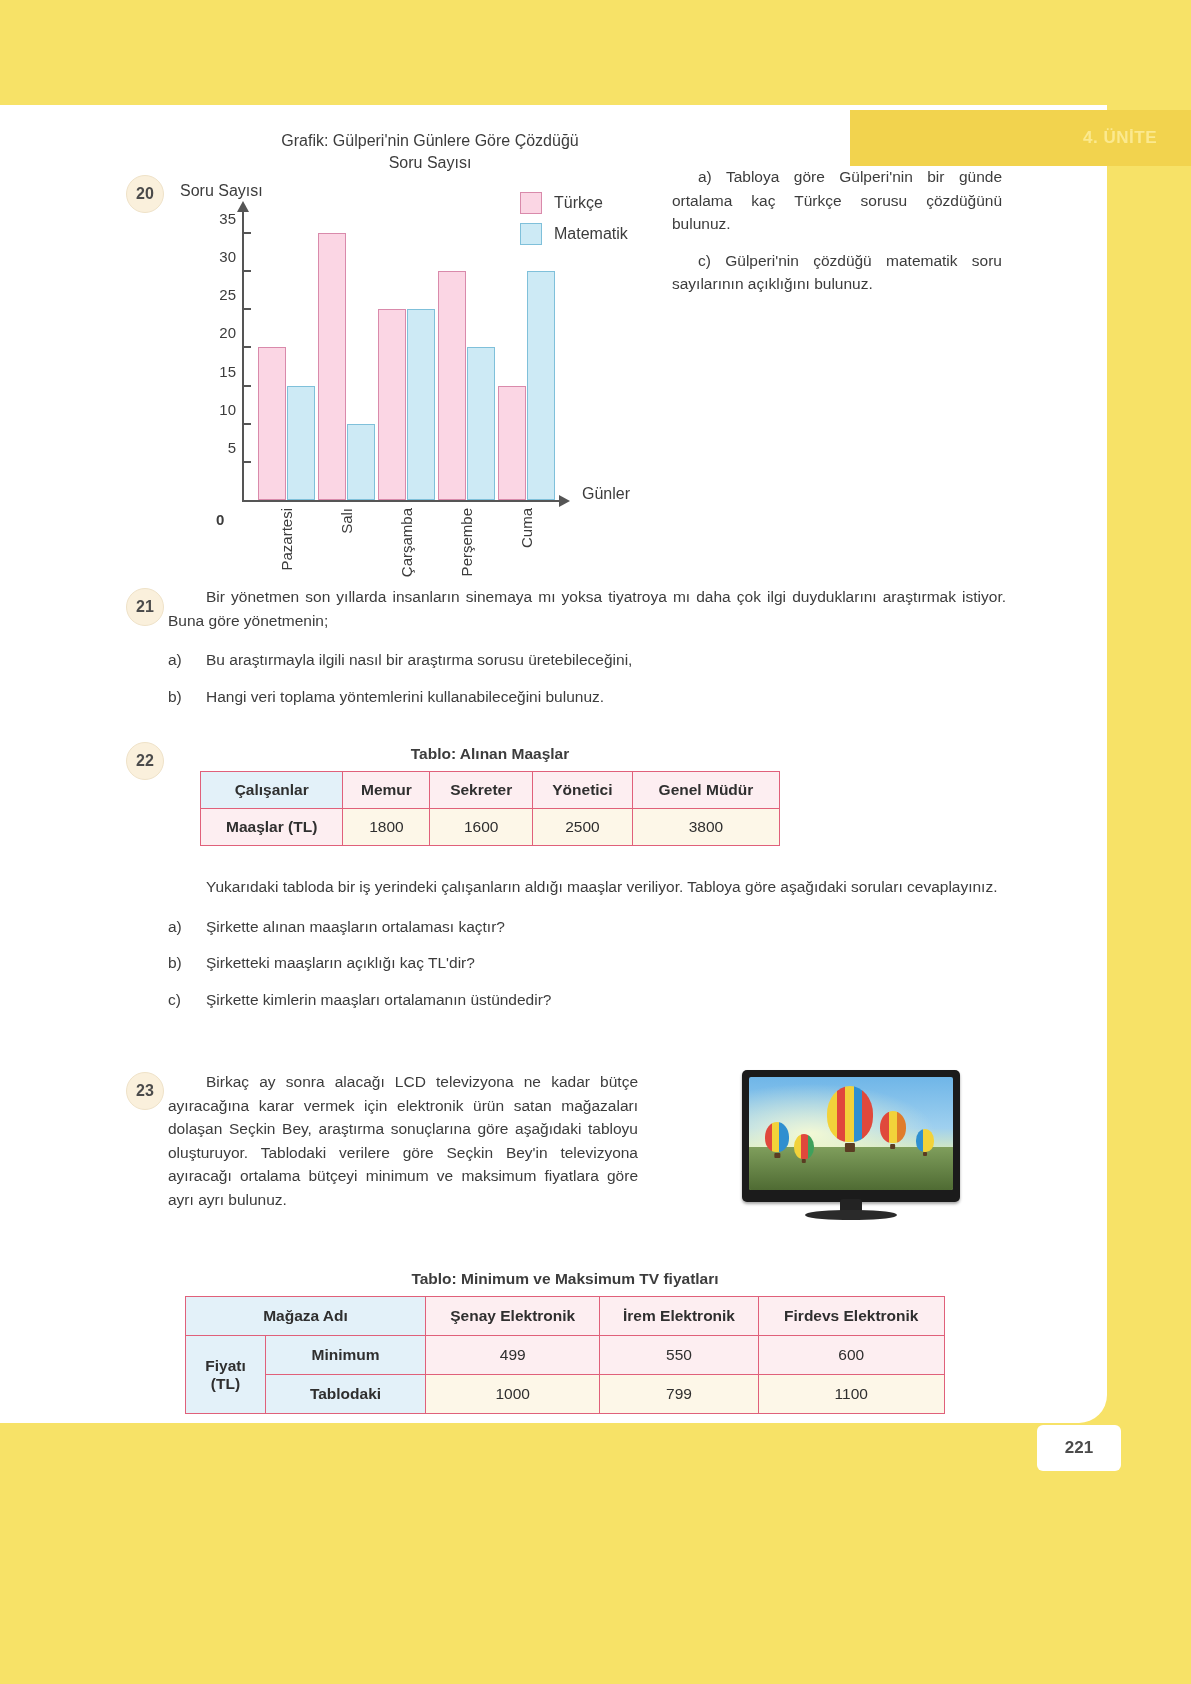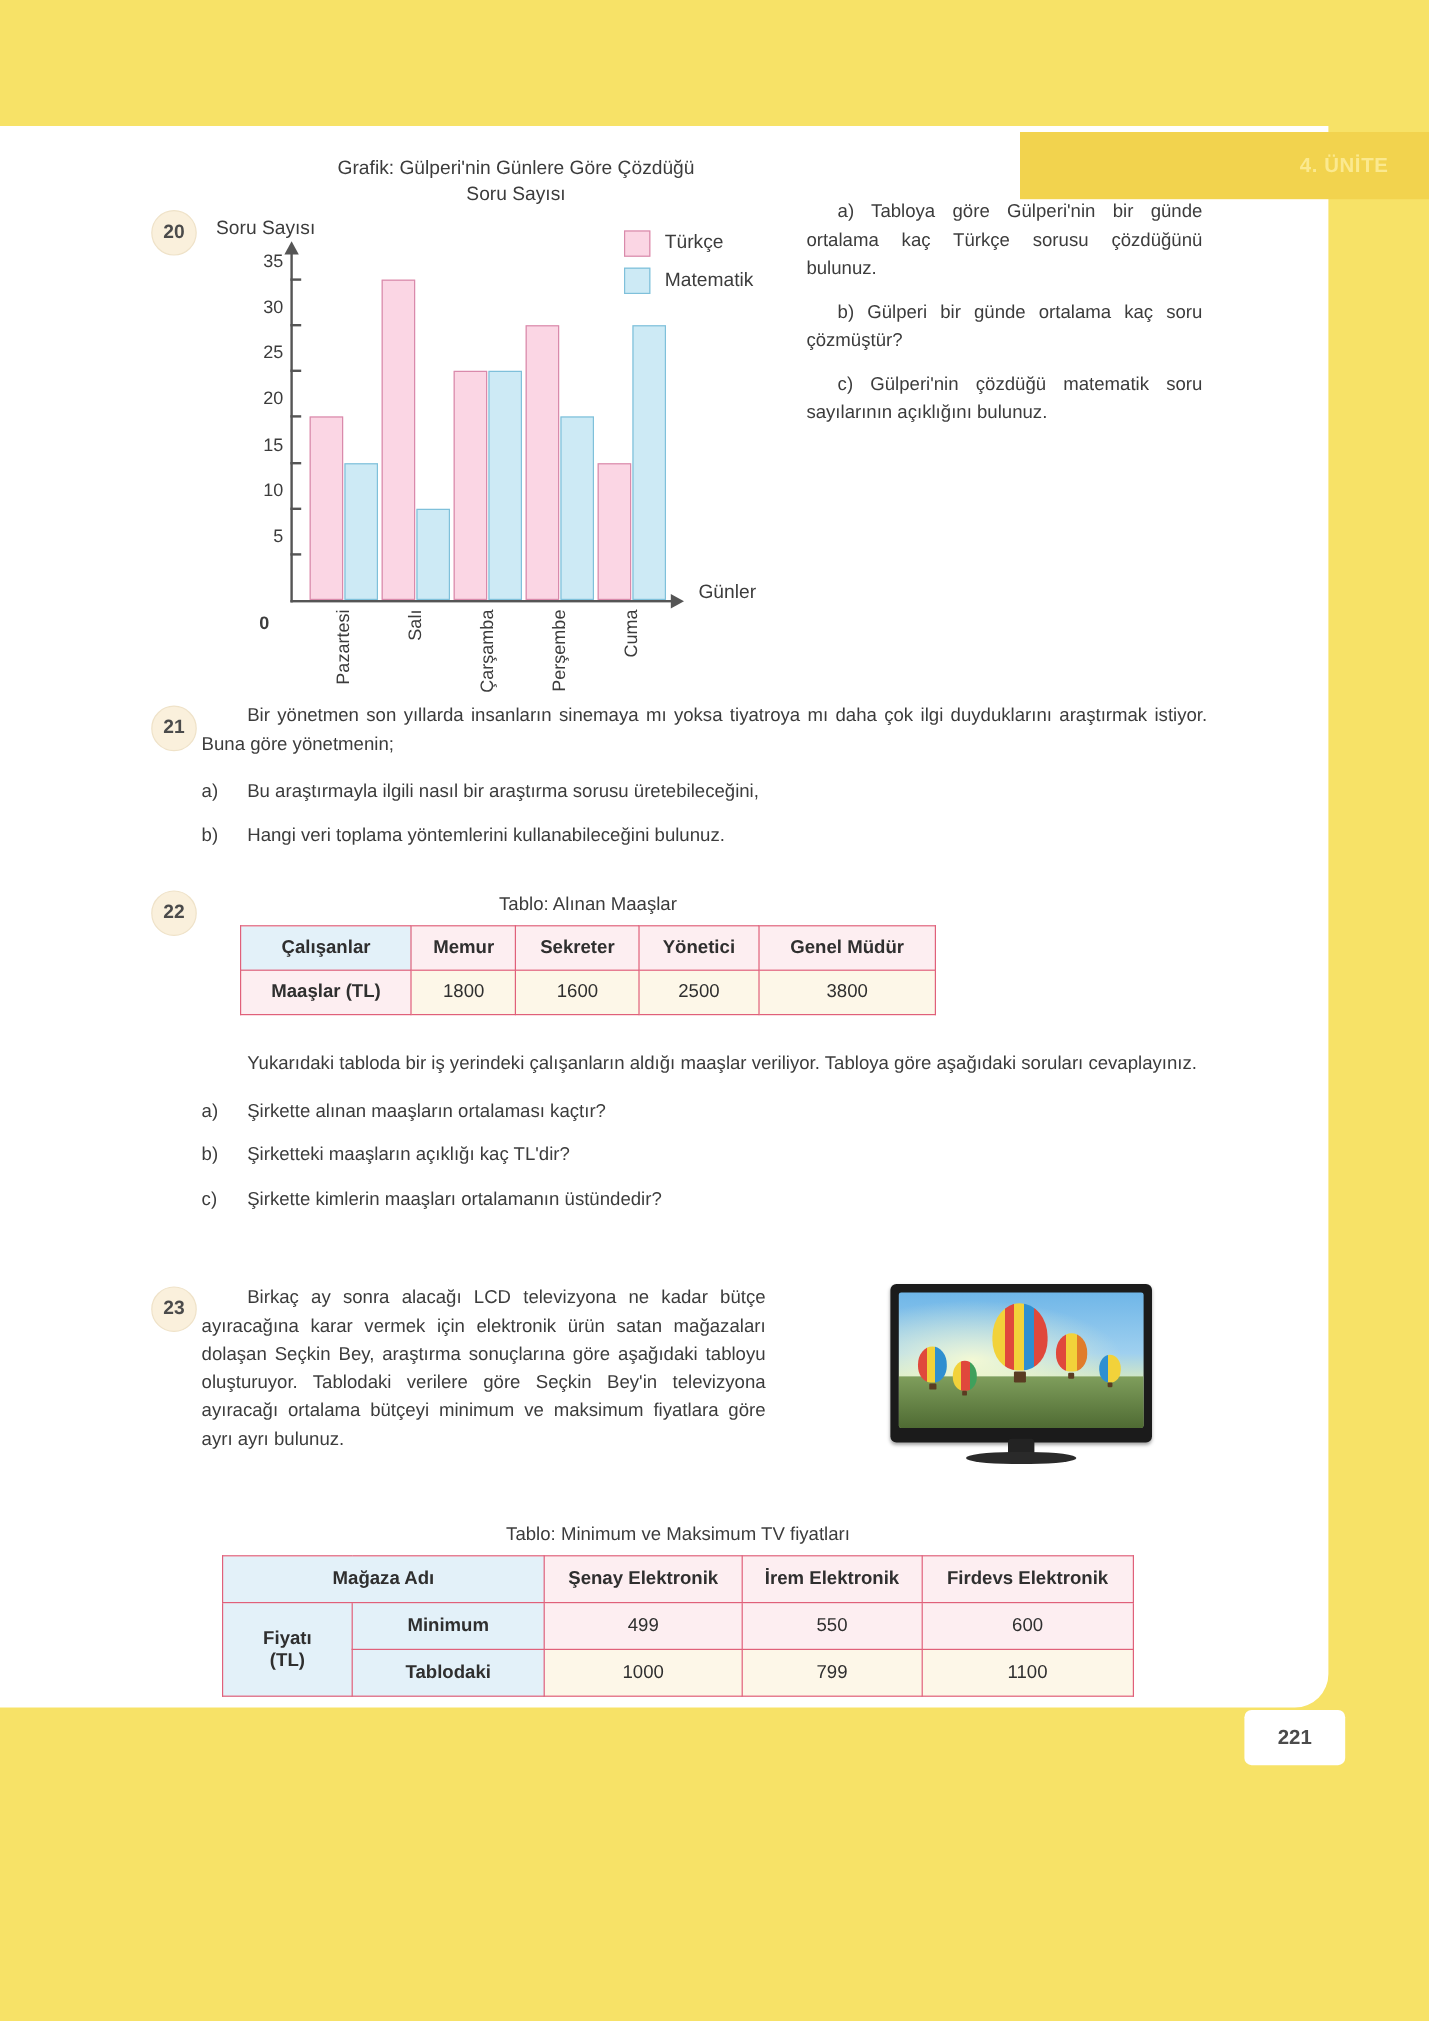--- a/index.html
+++ b/index.html
@@ -110,21 +110,21 @@
   .q20text p{ margin:0 0 13px 0; text-indent:26px; }
 
   
   .q21{ position:absolute; left:168px; top:480px; width:838px; }
   .q21 .lead{ text-indent:38px; margin:0 0 16px 0; }
   .sublist{ margin:0; padding:0; list-style:none; }
   .sublist li{ margin:0 0 13px 0; padding-left:38px; position:relative; }
   .sublist li .mark{ position:absolute; left:0; top:0; }
 
   
-  .tbl-caption{ text-align:center; font-size:15.5px; color:#3c3c3c; margin-bottom:8px; }
+  .tbl-caption{ text-align:center; font-size:15.5px; color:#3c3c3c; margin-bottom:8px;font-weight:bold; }
   .salary-wrap{ position:absolute; left:200px; top:640px; width:580px; }
   table.t{ border-collapse:collapse; width:100%; }
   table.t td, table.t th{
     border:1.5px solid #e0607a; text-align:center; color:#2f2f2f;
     font-size:15.5px; padding:9px 6px; background:#fdf7e8;
   }
   table.t th{ font-weight:bold; background:#fdeef1; }
   table.t .hdr-first{ background:#e3f1f9; font-weight:bold; }
   table.t .row-first{ background:#fdeef1; font-weight:bold; }
 
@@ -263,21 +263,20 @@
           <div class="xlab" style="left:20px;">Cuma</div>
         </div>
       </div>
     </div>
 
     <div class="xaxis-name">Günler</div>
   </div>
 
   <div class="q20text txt just">
     <p>a) Tabloya göre Gülperi'nin bir günde ortalama kaç Türkçe sorusu çözdüğünü bulunuz.</p>
-    <p>b) Gülperi bir günde ortalama kaç soru çözmüştür?</p>
     <p>c) Gülperi'nin çözdüğü matematik soru sayılarının açıklığını bulunuz.</p>
   </div>
 
   <div class="qnum" style="left:126px; top:483px;">21</div>
   <div class="q21 txt">
     <p class="lead just">Bir yönetmen son yıllarda insanların sinemaya mı yoksa tiyatroya mı daha çok ilgi duyduklarını araştırmak istiyor. Buna göre yönetmenin;</p>
     <ul class="sublist">
       <li>
         <span class="mark">a)</span>
         <span>Bu araştırmayla ilgili nasıl bir araştırma sorusu üretebileceğini,</span>
@@ -355,21 +354,21 @@
     <div class="tbl-caption">Tablo: Minimum ve Maksimum TV fiyatları</div>
     <table class="t2">
       <tbody>
           <tr>
         <th class="blue" colspan="2">Mağaza Adı</th>
         <th>Şenay Elektronik</th>
         <th>İrem Elektronik</th>
         <th>Firdevs Elektronik</th>
       </tr>
       <tr>
-        <td class="blue" rowspan="2" style="width:108px;">
+        <td class="blue" rowspan="2" style="width:80px;">
           <div>Fiyatı</div>
           <div>(TL)</div>
         </td>
         <td class="blue" style="width:160px;">Minimum</td>
         <td class="pinkrow">499</td>
         <td class="pinkrow">550</td>
         <td class="pinkrow">600</td>
       </tr>
       <tr>
         <td class="blue">Tablodaki</td>

